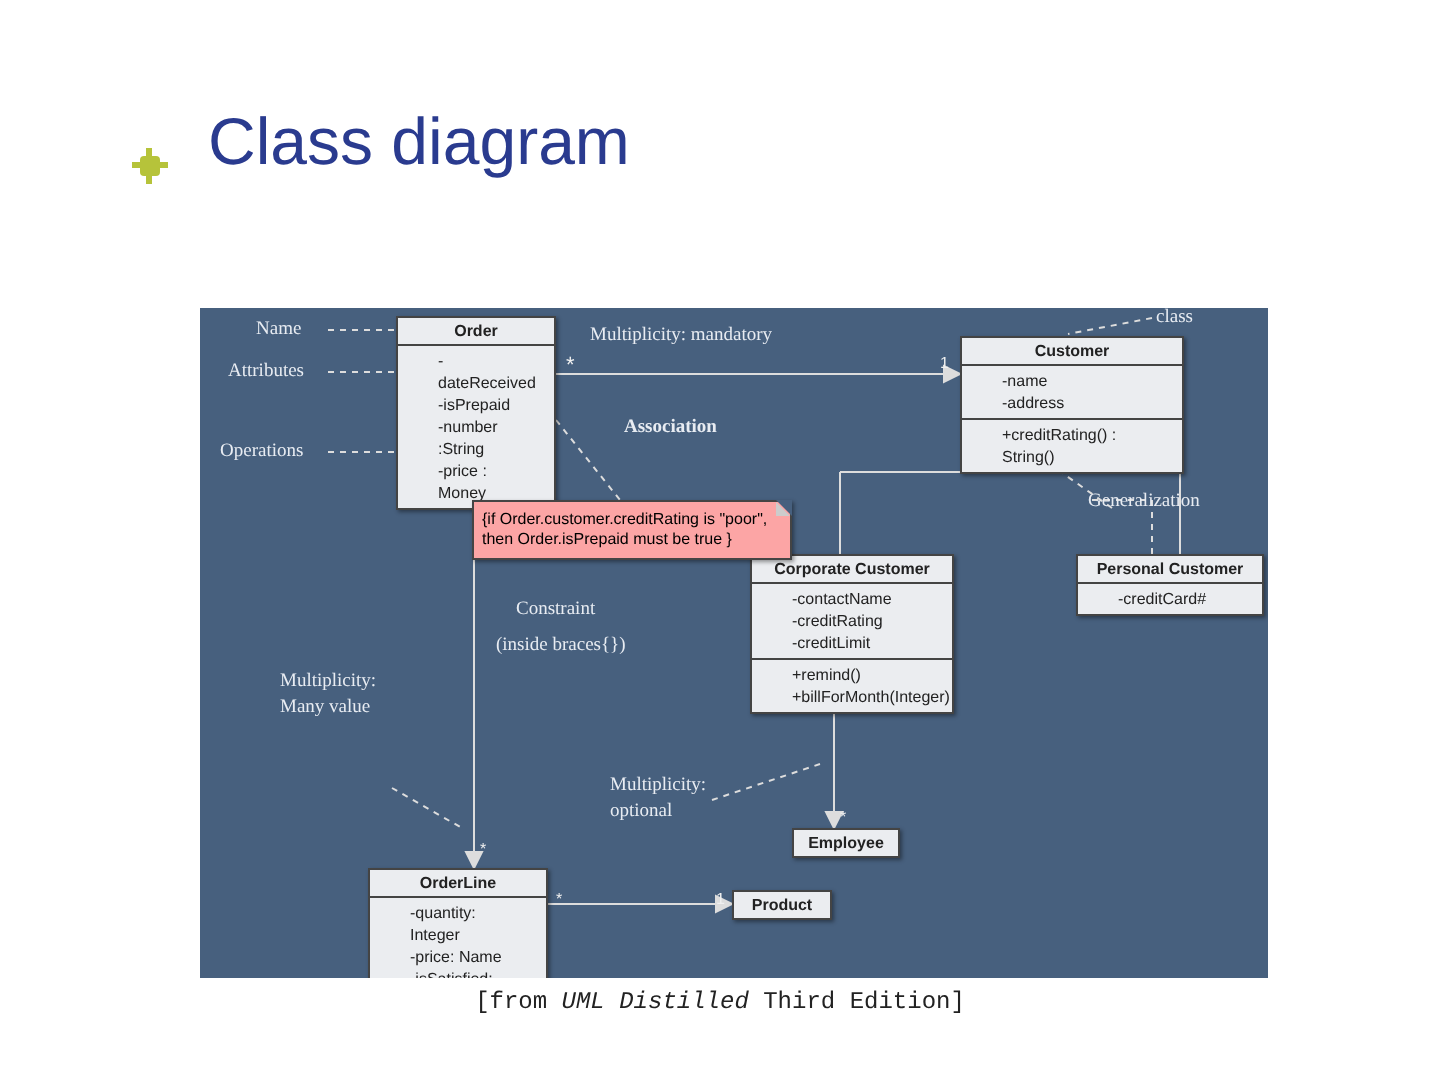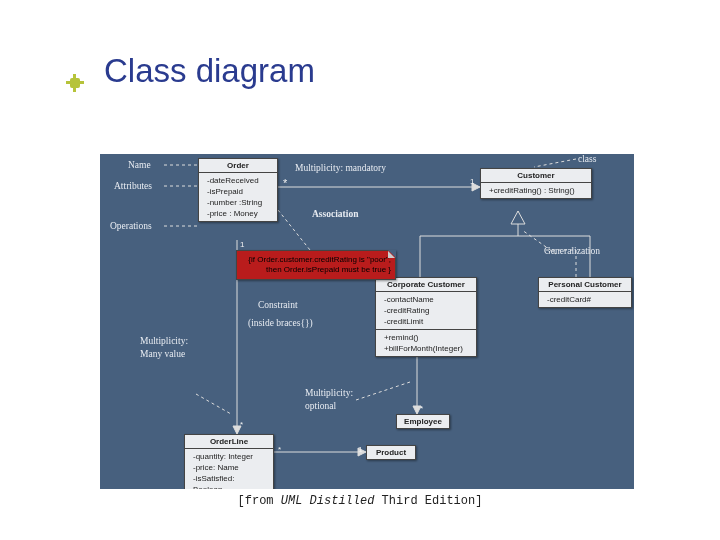--- a/index.html
+++ b/index.html
@@ -4,23 +4,23 @@
 <style>
   body{margin:0;padding:0;width:720px;height:540px;font-family:Verdana,Geneva,sans-serif;background:#fff;overflow:hidden}
   .slide{position:relative;width:720px;height:540px}
   .title{position:absolute;left:104px;top:52px;font-size:33px;color:#2a3b8f}
   .bullet{position:absolute;left:70px;top:78px;width:10px;height:10px;background:#b6c33a;border-radius:2px;transform:rotate(0deg)}
   .bullet::before{content:"";position:absolute;left:-4px;top:3px;width:18px;height:3px;background:#b6c33a}
   .bullet::after{content:"";position:absolute;left:3px;top:-4px;width:3px;height:18px;background:#b6c33a}
   .diagram{position:absolute;left:100px;top:154px;width:534px;height:335px;background:#47607e;overflow:hidden}
   .umlbox{position:absolute;background:#ebedf0;border:1px solid #444;box-shadow:1px 1px 2px rgba(0,0,0,.4);font-size:8px;color:#222;text-align:center}
   .umlbox .hdr{border-bottom:1px solid #444;padding:2px 4px;font-weight:bold}
-  .umlbox .sec{border-bottom:1px solid #444;padding:2px 8px;text-align:left;line-height:11px}
+  .umlbox .sec{border-bottom:1px solid #444;padding:2px 20px;text-align:left;line-height:11px}
   .umlbox .sec:last-child{border-bottom:none}
-  .note{position:absolute;background:#b91c1c;border:1px solid #444;font-size:8px;padding:4px;line-height:10px;text-align:right;box-shadow:1px 1px 2px rgba(0,0,0,.4)}
+  .note{position:absolute;background:#fca5a5;border:1px solid #444;font-size:8px;padding:4px;line-height:10px;text-align:left;box-shadow:1px 1px 2px rgba(0,0,0,.4)}
   .note::after{content:"";position:absolute;right:-1px;top:-1px;width:0;height:0;border-left:8px solid transparent;border-top:8px solid #47607e}
   .note::before{content:"";position:absolute;right:0;top:0;width:0;height:0;border-left:7px solid #ccc;border-top:7px solid transparent}
   .lbl{position:absolute;color:#e8ecf2;font-size:9.5px;font-family:'Times New Roman',serif}
   .lblb{font-weight:bold}
   .mult{position:absolute;color:#f0f0f0;font-size:8px}
   svg.lines{position:absolute;left:0;top:0;width:534px;height:335px;pointer-events:none}
   svg.lines line,svg.lines polyline,svg.lines path{stroke:#ddd;stroke-width:1;fill:none}
   svg.lines .dash{stroke-dasharray:3,3}
   svg.lines polygon.hollow{fill:#47607e;stroke:#ddd}
   svg.lines polygon.arrow{fill:#ddd;stroke:#ddd}
@@ -90,20 +90,24 @@
       <div>-dateReceived</div>
       <div>-isPrepaid</div>
       <div>-number :String</div>
       <div>-price : Money</div>
     </div>
   </div>
 
   <div class="umlbox" style="left:380px;top:14px;width:110px">
     <div class="hdr">Customer</div>
     <div class="sec">
+      <div>-name</div>
+      <div>-address</div>
+    </div>
+    <div class="sec">
       <div>+creditRating() : String()</div>
     </div>
   </div>
 
   <div class="umlbox" style="left:438px;top:123px;width:92px">
     <div class="hdr">Personal Customer</div>
     <div class="sec">
       <div>-creditCard#</div>
     </div>
   </div>

